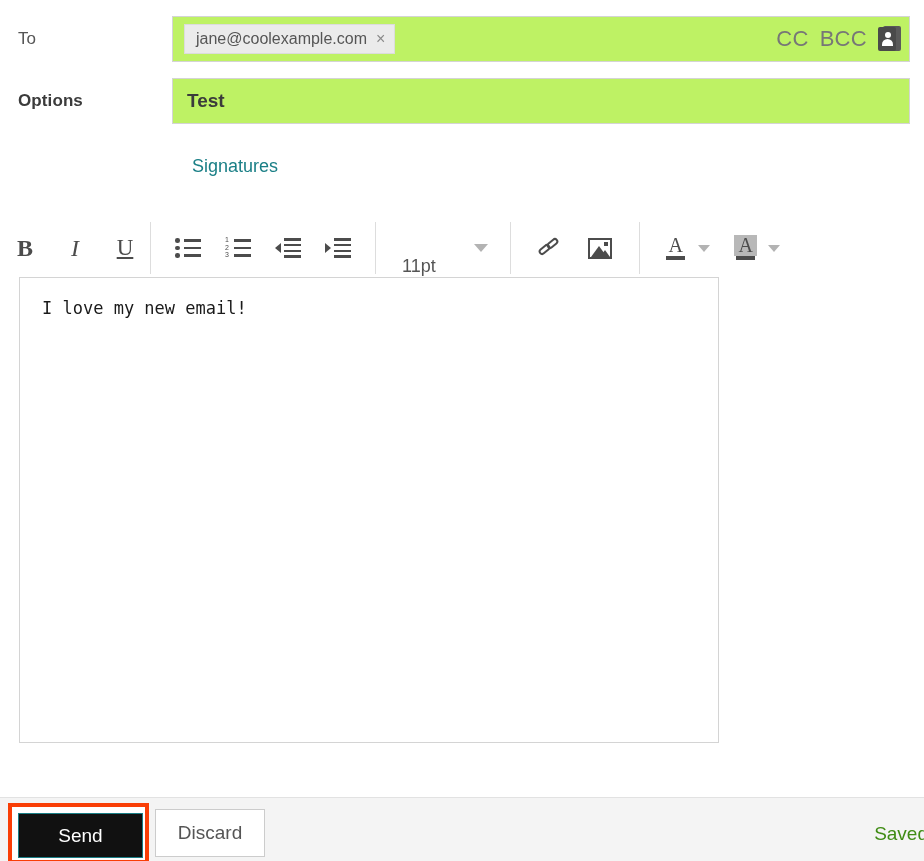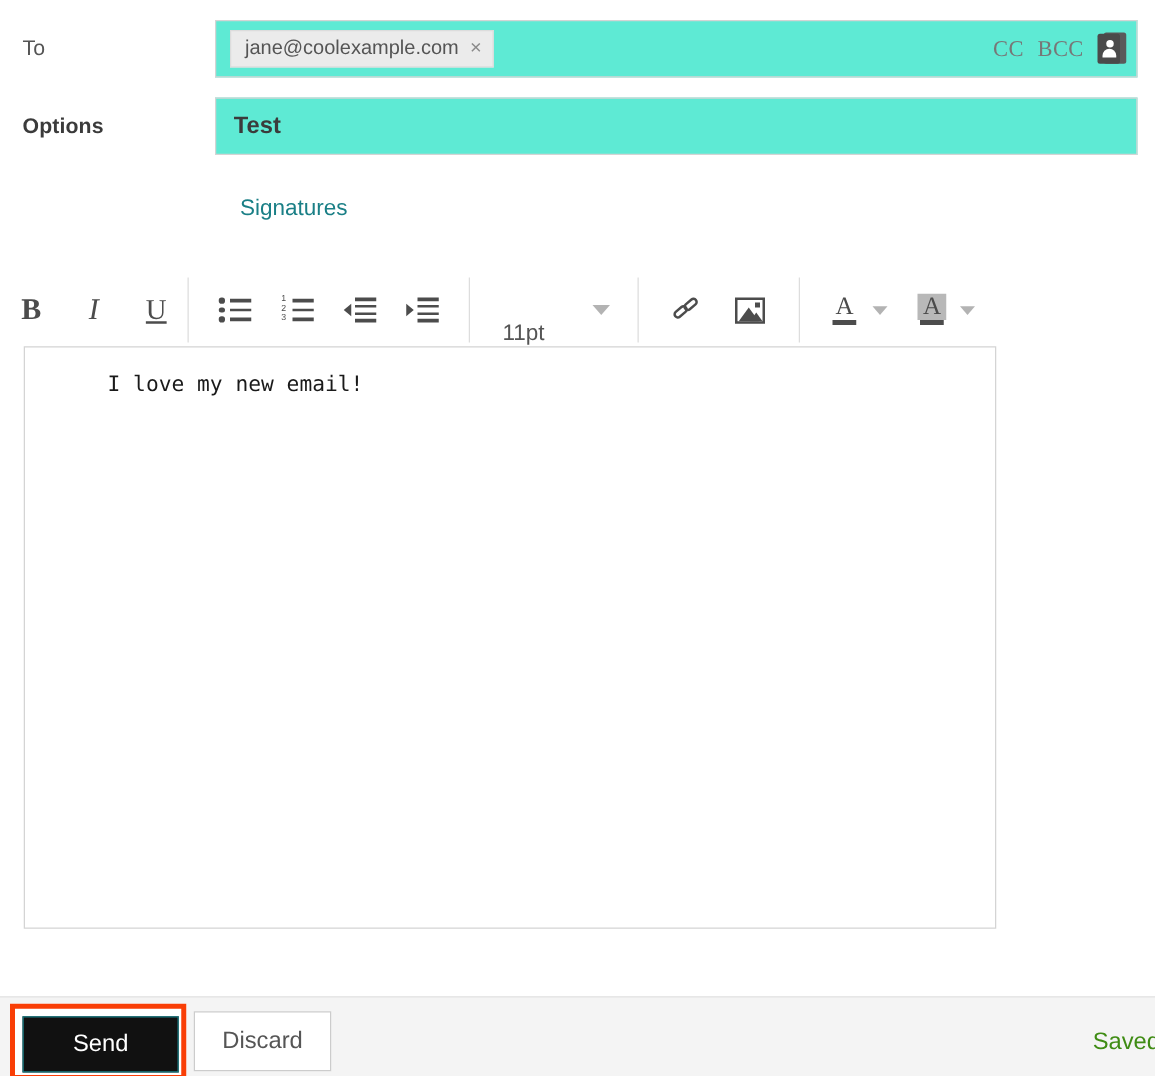--- a/index.html
+++ b/index.html
@@ -37,21 +37,21 @@
     letter-spacing: .1px;
   }
   .field-label.bold {
     font-weight: bold;
     color: #3b3b3b;
   }
 
   .field-box {
     flex: 1 1 auto;
     margin-right: 14px;
-    background: #5eead4;
+    background: #bef264;
     border: 1px solid #d4d4d4;
     display: flex;
     align-items: center;
     position: relative;
   }
 
   
   .chip {
     display: inline-flex;
     align-items: center;
@@ -74,25 +74,24 @@
 
   .to-right {
     position: absolute;
     right: 8px;
     top: 0; bottom: 0;
     display: flex;
     align-items: center;
     gap: 11px;
   }
   .ccbcc {
-    font-size: 18px;
+    font-size: 22px;
     color: #777777;
     letter-spacing: .3px;
     cursor: pointer;
-    font-family: Liberation Serif, serif;
   }
 
   
   .contacts-icon {
     position: relative;
     width: 23px; height: 26px;
     cursor: pointer;
   }
   .contacts-icon .back {
     position: absolute;
@@ -356,25 +355,24 @@
     gap: 10px;
     padding: 0 6px;
     cursor: pointer;
   }
 
   
   #editor {
     position: absolute;
     left: 19px;
     top: 277px;
-    width: 778px;
+    width: 700px;
     height: 466px;
     border: 1px solid #d4d4d4;
     background: #ffffff;
-    padding-left: 44px;
   }
   #editor-text {
     margin: 20px 0 0 22px;
     font-family: "DejaVu Sans Mono", monospace;
     font-size: 17px;
     color: #1a1a1a;
     white-space: pre-wrap;
   }
 
   

